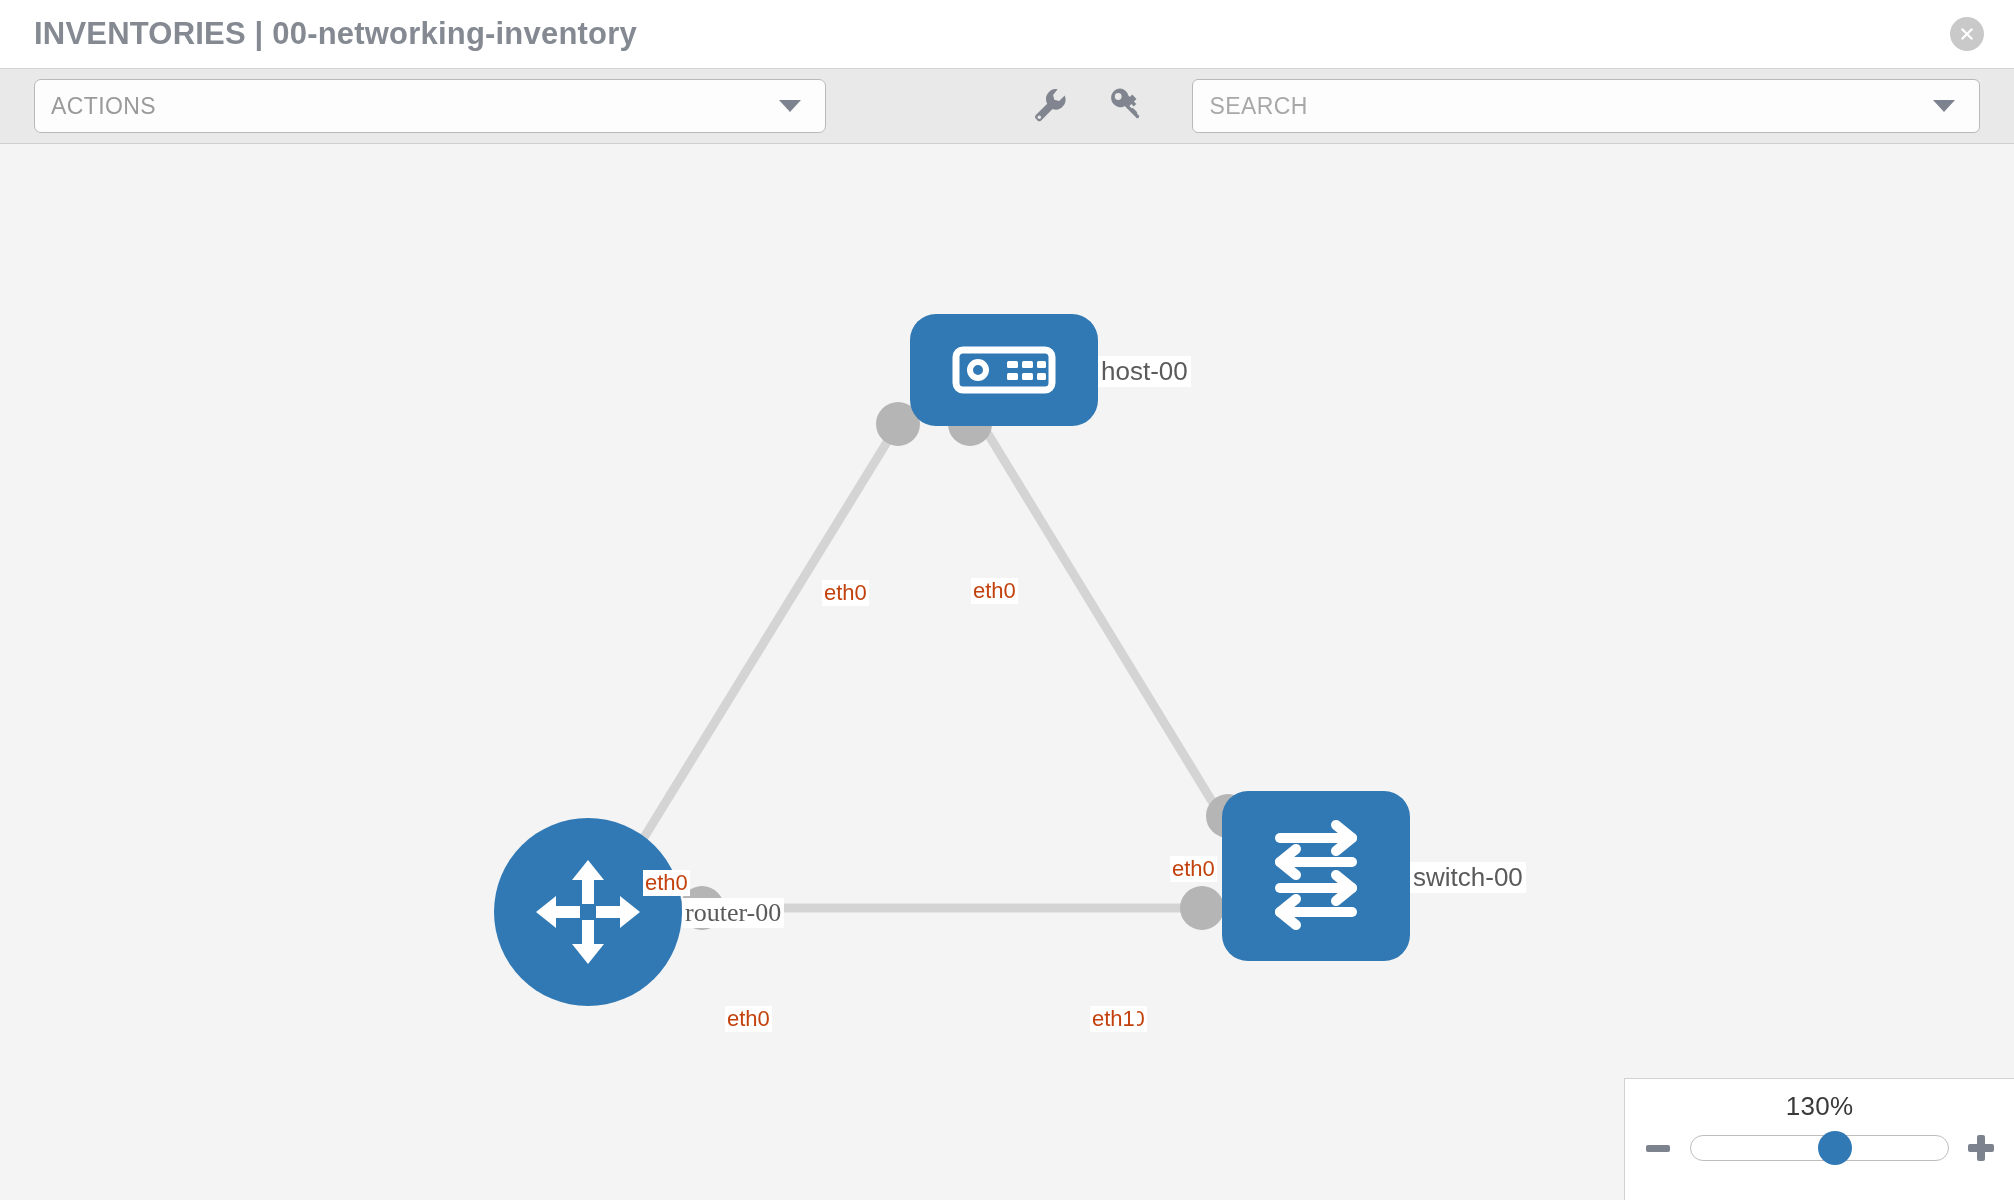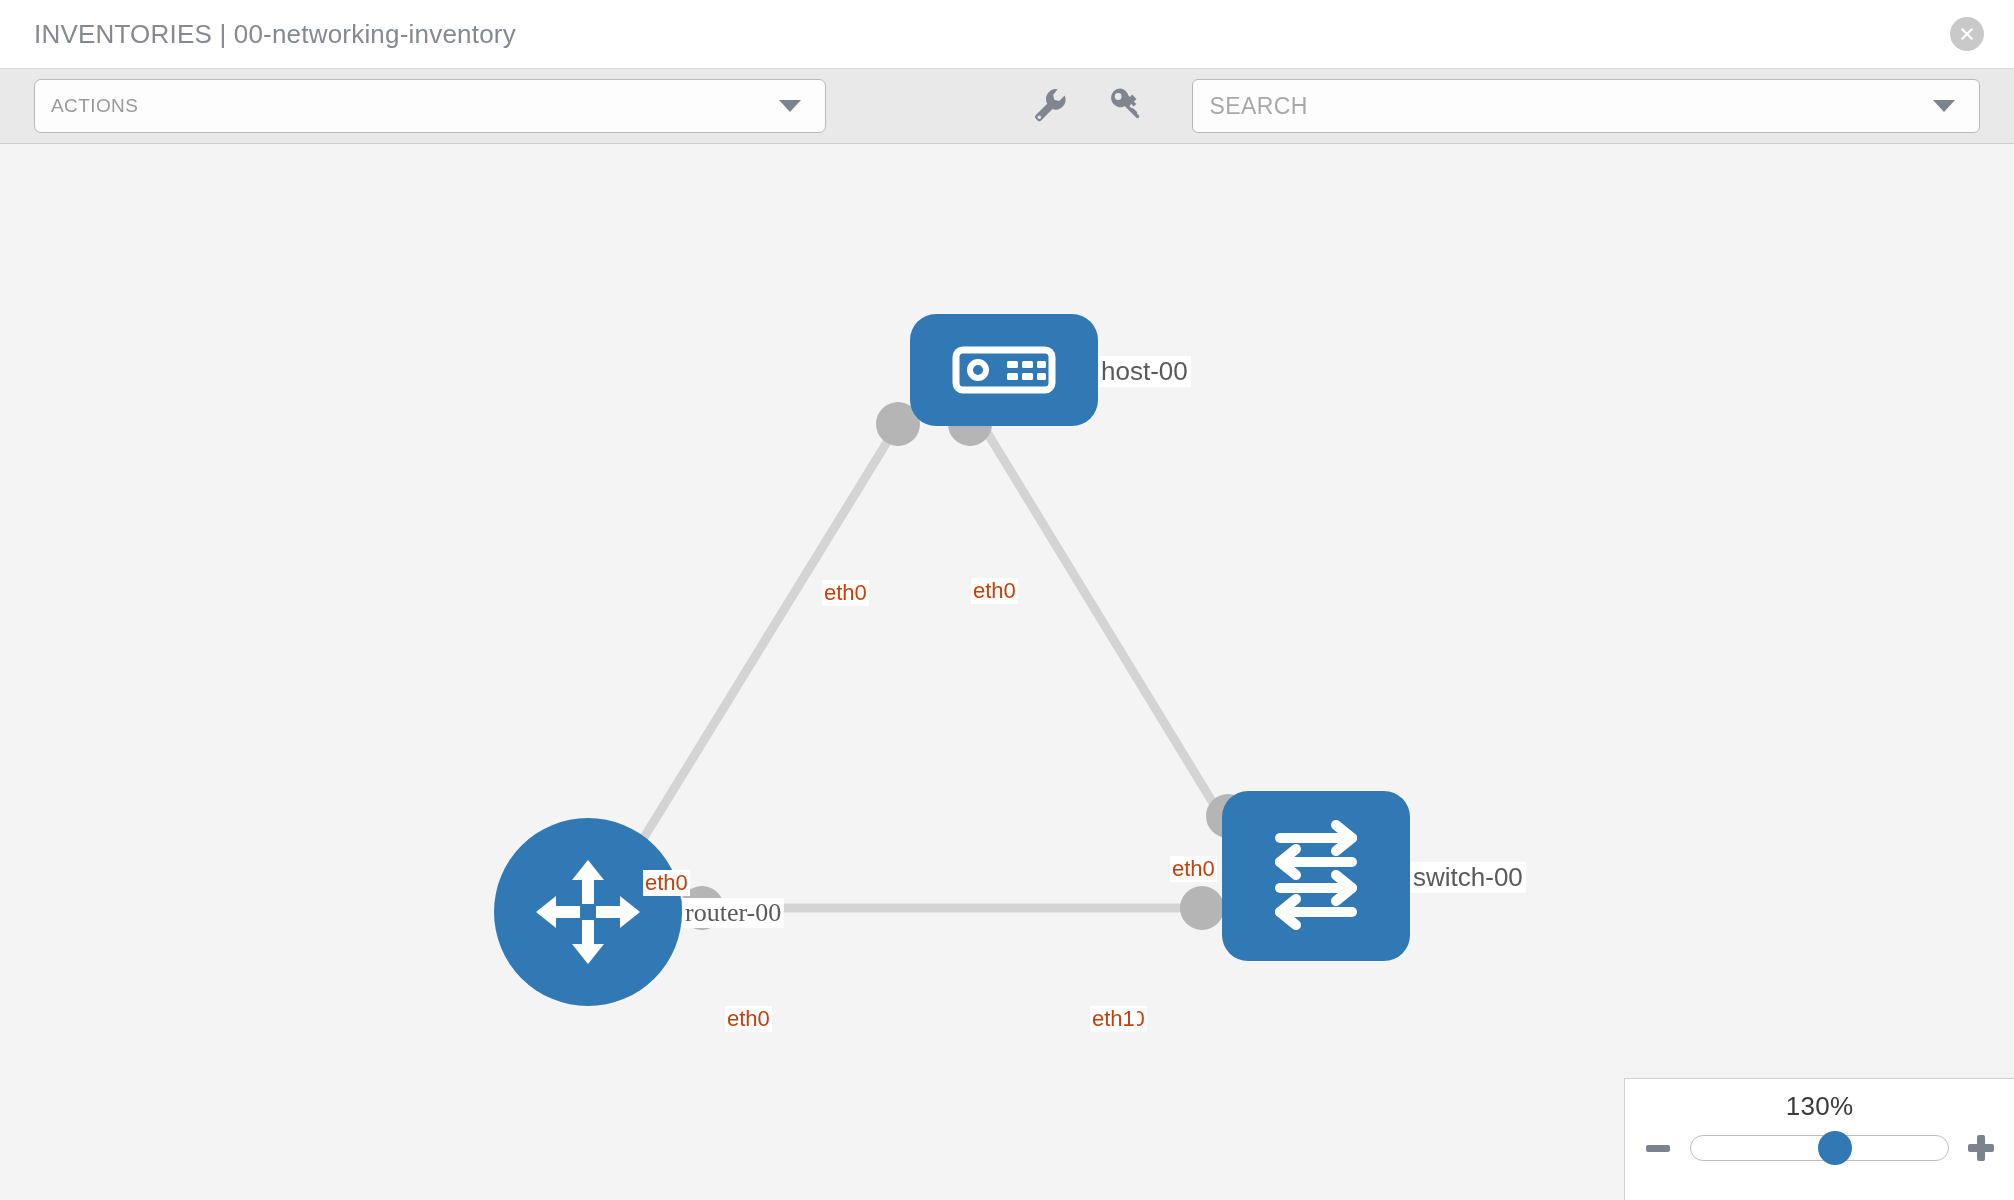--- a/index.html
+++ b/index.html
@@ -20,22 +20,22 @@
   
   .titlebar {
     position: relative;
     height: 68px;
     background: #ffffff;
     display: flex; align-items: center;
     padding: 0 34px;
     flex: 0 0 auto;
   }
   .title-text {
-    font-size: 26px;
-    font-weight: normal;
+    font-size: 31px;
+    font-weight: bold;
     color: #848992;
     letter-spacing: 0.2px;
     white-space: nowrap;
   }
   .close-btn {
     position: absolute;
     right: 30px; top: 50%;
     transform: translateY(-50%);
     width: 34px; height: 34px;
     border-radius: 50%;
@@ -60,21 +60,21 @@
     position: relative;
     width: 800px; height: 54px;
     background: #fdfdfd;
     border: 1px solid #b9b9b9;
     border-radius: 7px;
     display: flex; align-items: center;
     padding: 0 16px;
     cursor: pointer;
   }
   .select-box .sel-label {
-    font-size: 19px;
+    font-size: 23px;
     color: #9a9a9a;
     letter-spacing: 0.4px;
   }
   .caret {
     position: absolute;
     right: 24px; top: 50%;
     transform: translateY(-50%);
     width: 0; height: 0;
     border-left: 11px solid transparent;
     border-right: 11px solid transparent;

